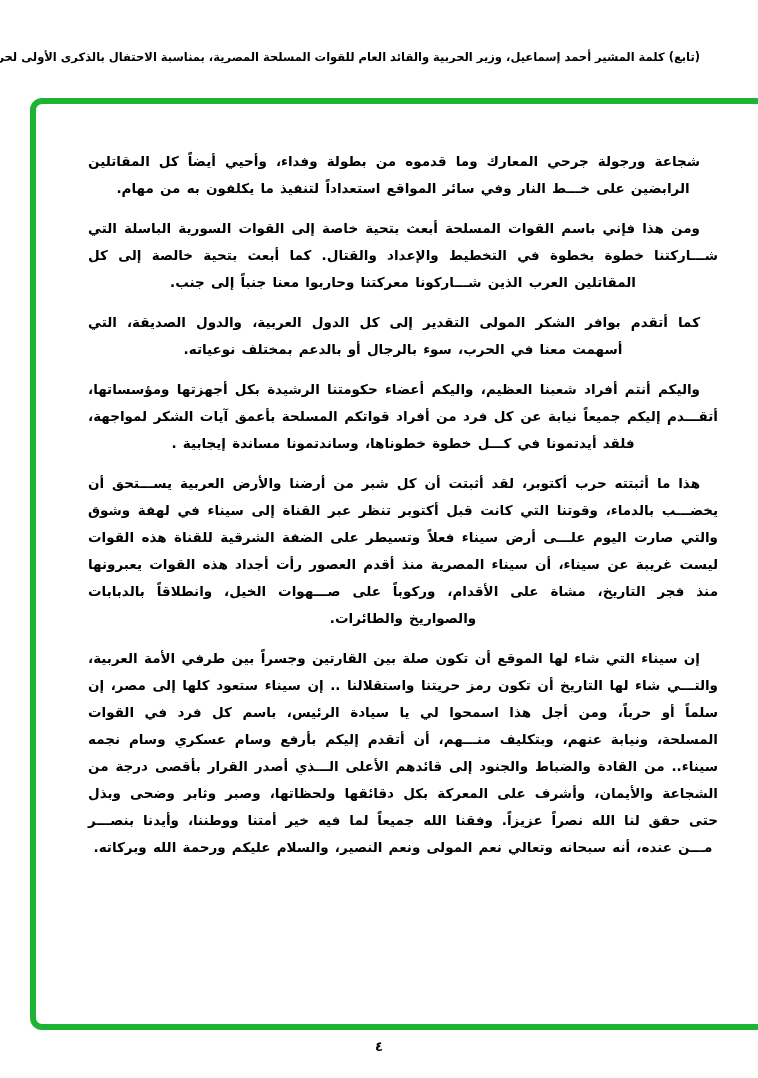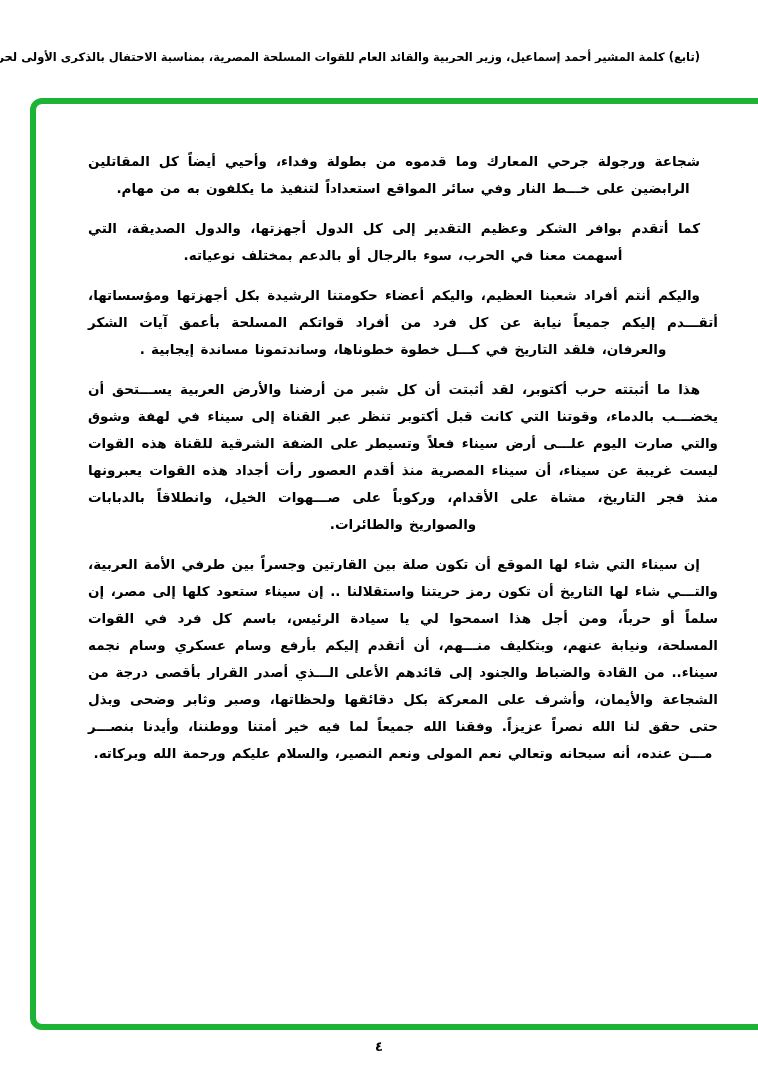--- a/index.html
+++ b/index.html
@@ -79,20 +79,21 @@
   }
 </style>
 </head>
 <body>
 
 <div class="doc-header">(تابع) كلمة المشير أحمد إسماعيل، وزير الحربية والقائد العام للقوات المسلحة المصرية، بمناسبة الاحتفال بالذكرى الأولى لحرب أكتوبر</div>
 
 <div class="green-frame">
   <div class="doc-body">
     <p>شجاعة ورجولة جرحي المعارك وما قدموه من بطولة وفداء، وأحيي أيضاً كل المقاتلين الرابضين على خـــط النار وفي سائر المواقع استعداداً لتنفيذ ما يكلفون به من مهام.</p>
-    <p>كما أتقدم بوافر الشكر وعظيم التقدير إلى كل الدول أجهزتها، والدول الصديقة، التي أسهمت معنا في الحرب، سوء بالرجال أو بالدعم بمختلف نوعياته.</p>
-    <p>واليكم أنتم أفراد شعبنا العظيم، واليكم أعضاء حكومتنا الرشيدة بكل أجهزتها ومؤسساتها، أتقـــدم إليكم جميعاً نيابة عن كل فرد من أفراد قواتكم المسلحة بأعمق آيات الشكر والعرفان، فلقد التاريخ في كـــل خطوة خطوناها، وساندتمونا مساندة إيجابية .</p>
+    <p>ومن هذا فإني باسم القوات المسلحة أبعث بتحية خاصة إلى القوات السورية الباسلة التي شـــاركتنا خطوة بخطوة في التخطيط والإعداد والقتال. كما أبعث بتحية خالصة إلى كل المقاتلين العرب الذين شـــاركونا معركتنا وحاربوا معنا جنباً إلى جنب.</p>
+    <p>كما أتقدم بوافر الشكر المولى التقدير إلى كل الدول العربية، والدول الصديقة، التي أسهمت معنا في الحرب، سوء بالرجال أو بالدعم بمختلف نوعياته.</p>
+    <p>واليكم أنتم أفراد شعبنا العظيم، واليكم أعضاء حكومتنا الرشيدة بكل أجهزتها ومؤسساتها، أتقـــدم إليكم جميعاً نيابة عن كل فرد من أفراد قواتكم المسلحة بأعمق آيات الشكر لمواجهة، فلقد أيدتمونا في كـــل خطوة خطوناها، وساندتمونا مساندة إيجابية .</p>
     <p>هذا ما أثبتته حرب أكتوبر، لقد أثبتت أن كل شبر من أرضنا والأرض العربية يســـتحق أن يخضـــب بالدماء، وقوتنا التي كانت قبل أكتوبر تنظر عبر القناة إلى سيناء في لهفة وشوق والتي صارت اليوم علـــى أرض سيناء فعلاً وتسيطر على الضفة الشرقية للقناة هذه القوات ليست غريبة عن سيناء، أن سيناء المصرية منذ أقدم العصور رأت أجداد هذه القوات يعبرونها منذ فجر التاريخ، مشاة على الأقدام، وركوباً على صـــهوات الخيل، وانطلاقاً بالدبابات والصواريخ والطائرات.</p>
     <p>إن سيناء التي شاء لها الموقع أن تكون صلة بين القارتين وجسراً بين طرفي الأمة العربية، والتـــي شاء لها التاريخ أن تكون رمز حريتنا واستقلالنا .. إن سيناء ستعود كلها إلى مصر، إن سلماً أو حرباً، ومن أجل هذا اسمحوا لي يا سيادة الرئيس، باسم كل فرد في القوات المسلحة، ونيابة عنهم، وبتكليف منـــهم، أن أتقدم إليكم بأرفع وسام عسكري وسام نجمه سيناء.. من القادة والضباط والجنود إلى قائدهم الأعلى الـــذي أصدر القرار بأقصى درجة من الشجاعة والأيمان، وأشرف على المعركة بكل دقائقها ولحظاتها، وصبر وثابر وضحى وبذل حتى حقق لنا الله نصراً عزيزاً. وفقنا الله جميعاً لما فيه خير أمتنا ووطننا، وأيدنا بنصـــر مـــن عنده، أنه سبحانه وتعالي نعم المولى ونعم النصير، والسلام عليكم ورحمة الله وبركاته.</p>
   </div>
 </div>
 
 <div class="page-number">٤</div>
 
 </body></html>

